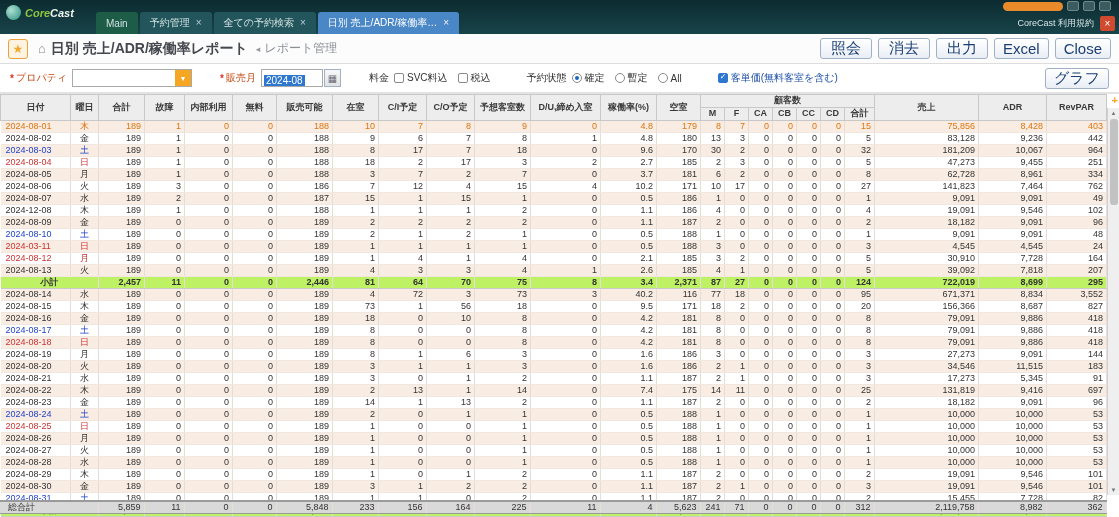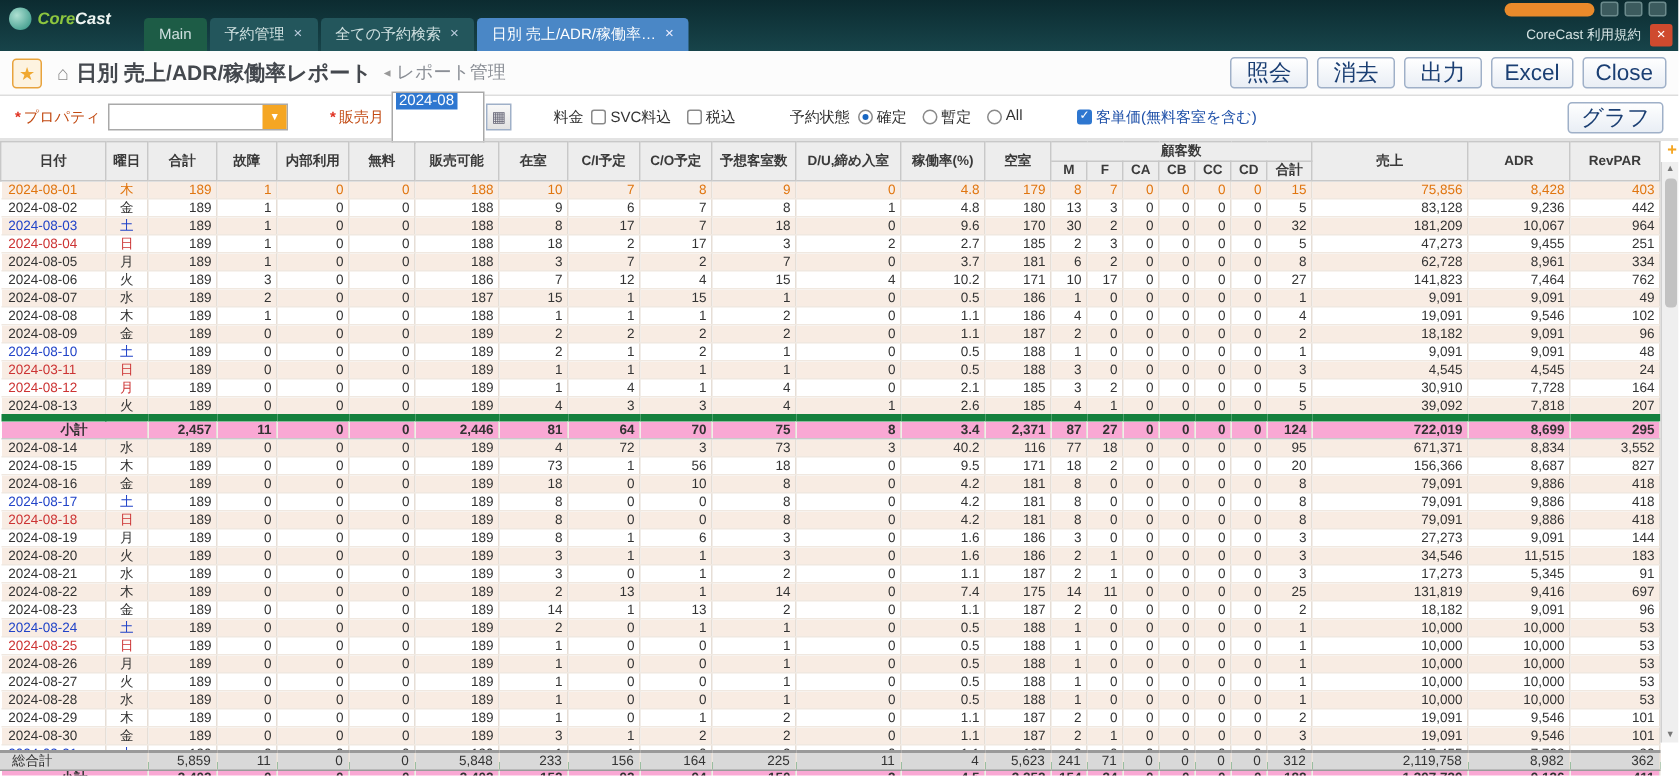--- a/index.html
+++ b/index.html
@@ -36,21 +36,21 @@
   .header-buttons{margin-left:auto;display:flex;gap:6px}
   .btn{min-width:52px;height:21px;font-size:15px;color:#1b3f73;background:linear-gradient(#ffffff,#e9eef5);border:1px solid #9fb0c8;border-radius:3px;padding:0 8px;font-family:inherit}
 
   
   .filter-bar{height:30px;display:flex;align-items:center;padding:0 10px;font-size:10px;background:#fff;border-bottom:2px solid #e3e3e3}
   .req{color:#e03020;font-weight:bold;margin-right:2px}
   .flabel{margin-right:5px}
   .flabel.red{color:#c24a12}
   .prop-select{width:120px;height:18px;border:1px solid #a9a9a9;background:#fff;display:inline-flex;align-items:center;justify-content:space-between;margin-right:28px}
   .select-btn{width:16px;height:16px;background:var(--accent,#f5a623);color:#fff;font-size:7px;display:flex;align-items:center;justify-content:center;margin-left:auto}
-  .month-input{width:62px;height:35px;border:1px solid #a9a9a9;background:#fff;display:inline-flex;align-items:flex-start;padding:0 2px}
+  .month-input{width:62px;height:18px;border:1px solid #a9a9a9;background:#fff;display:inline-flex;align-items:flex-end;padding:0 2px}
   .month-sel{background:#2e77d0;color:#fff;padding:0 2px;font-size:10px}
   .cal-btn{width:17px;height:18px;border:1px solid #9fb0c8;background:linear-gradient(#f8f8f8,#e2e2e2);color:#667;font-size:10px;display:inline-flex;align-items:center;justify-content:center;margin:0 28px 0 1px}
   .opt{display:inline-flex;align-items:center;margin-right:10px}
   .checkbox{width:10px;height:10px;border:1px solid #8a8a8a;border-radius:2px;background:#fff;display:inline-block;margin-right:3px;position:relative}
   .checkbox.on{background:#2e77d0;border-color:#2e77d0}
   .checkbox.on .chk{position:absolute;left:1px;top:-2px;color:#fff;font-size:8px}
   .radio{width:10px;height:10px;border:1px solid #8a8a8a;border-radius:50%;background:#fff;display:inline-block;margin-right:3px;position:relative}
   .radio.on::after{content:"";position:absolute;left:2px;top:2px;width:4px;height:4px;border-radius:50%;background:#1766c2}
   .gap{width:26px}
   .blue-label{color:var(--link-blue,#1d4fa8)}
@@ -61,21 +61,21 @@
   table.grid{border-collapse:collapse;table-layout:fixed;width:1106px;font-size:9px}
   .grid th{background:#ededed;border:1px solid #c8c8c8;color:#3a3a3a;font-weight:bold;height:13px;line-height:1.1;padding:0 1px;text-align:center}
   .grid td{height:11px;line-height:11px;padding:0 3px;border-right:1px solid #e6ded6;border-bottom:1px solid #f0e8e0;white-space:nowrap;overflow:hidden}
   .grid td.num{text-align:right}
   .grid td.c-date{text-align:left;padding-left:5px}
   .grid td.c-dow{text-align:center}
   .grid tr.stripe td{background:var(--stripe,#f8ece3)}
   .grid td.sat{color:var(--saturday,#2143c8)}
   .grid td.sun{color:var(--sunday,#cc3333)}
   .grid tr.today td{color:var(--today,#e0750f)}
-  .grid tr.subtotal td{background:#f9a8d4;font-weight:bold;border-top:5px solid #15803d;border-bottom:1px solid #c9c9c9}
+  .grid tr.subtotal td{background:#bef264;font-weight:bold;border-top:1px solid #15803d;border-bottom:1px solid #c9c9c9}
   .grid tr.subtotal td.c-label{text-align:center}
   .total-grid{position:absolute;left:0;bottom:3px}
   .grid tr.grand td{background:var(--grand-bg,#d9d9d9);font-weight:normal;border-top:2px solid #9a9a9a;border-bottom:1px solid #9a9a9a}
   .grid tr.grand td.c-label{text-align:left;padding-left:8px}
 
   .add-col{position:absolute;right:1px;top:95px;color:var(--accent,#f5a623);font-weight:bold;font-size:11px;line-height:10px}
   .vscroll{position:absolute;right:0;top:108px;bottom:22px;width:12px;background:#efefef;border-left:1px solid #d0d0d0;display:flex;flex-direction:column;align-items:center}
   .sarrow{font-size:6px;color:#777;height:10px;line-height:10px}
   .sthumb{width:8px;height:86px;background:#c2c2c2;border-radius:3px;margin:1px 0}
   .sarrow.down{margin-top:auto}
@@ -417,21 +417,21 @@
           <td class="num">0</td>
           <td class="num">0</td>
           <td class="num">0</td>
           <td class="num">0</td>
           <td class="num">1</td>
           <td class="num">9,091</td>
           <td class="num">9,091</td>
           <td class="num">49</td>
         </tr>
         <tr>
-          <td class="c-date ">2024-08-08</td>
+          <td class="c-date ">2024-12-08</td>
           <td class="c-dow ">木</td>
           <td class="num">189</td>
           <td class="num">1</td>
           <td class="num">0</td>
           <td class="num">0</td>
           <td class="num">188</td>
           <td class="num">1</td>
           <td class="num">1</td>
           <td class="num">1</td>
           <td class="num">2</td>

